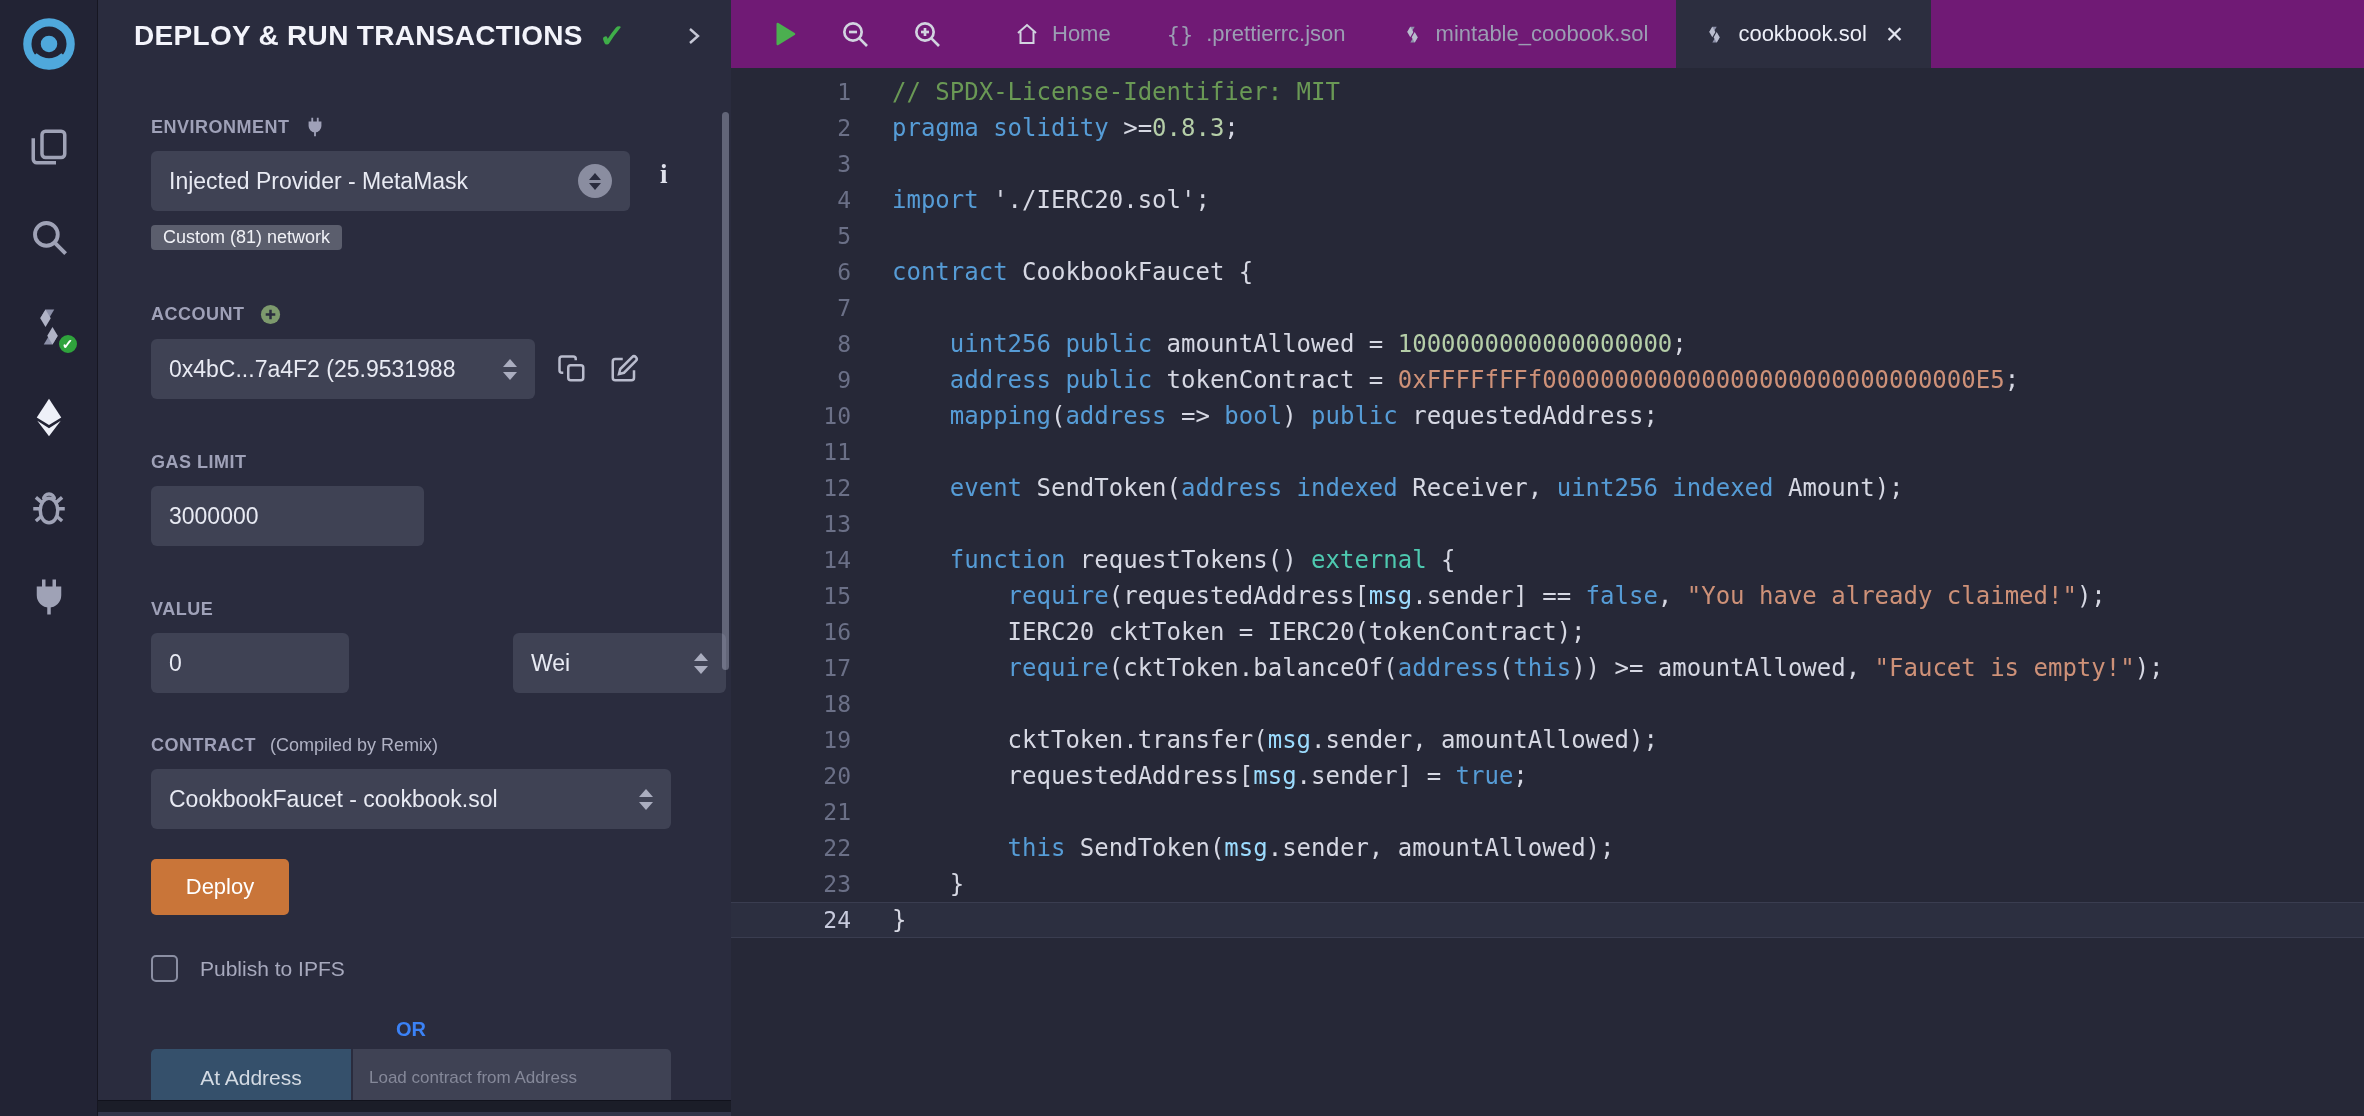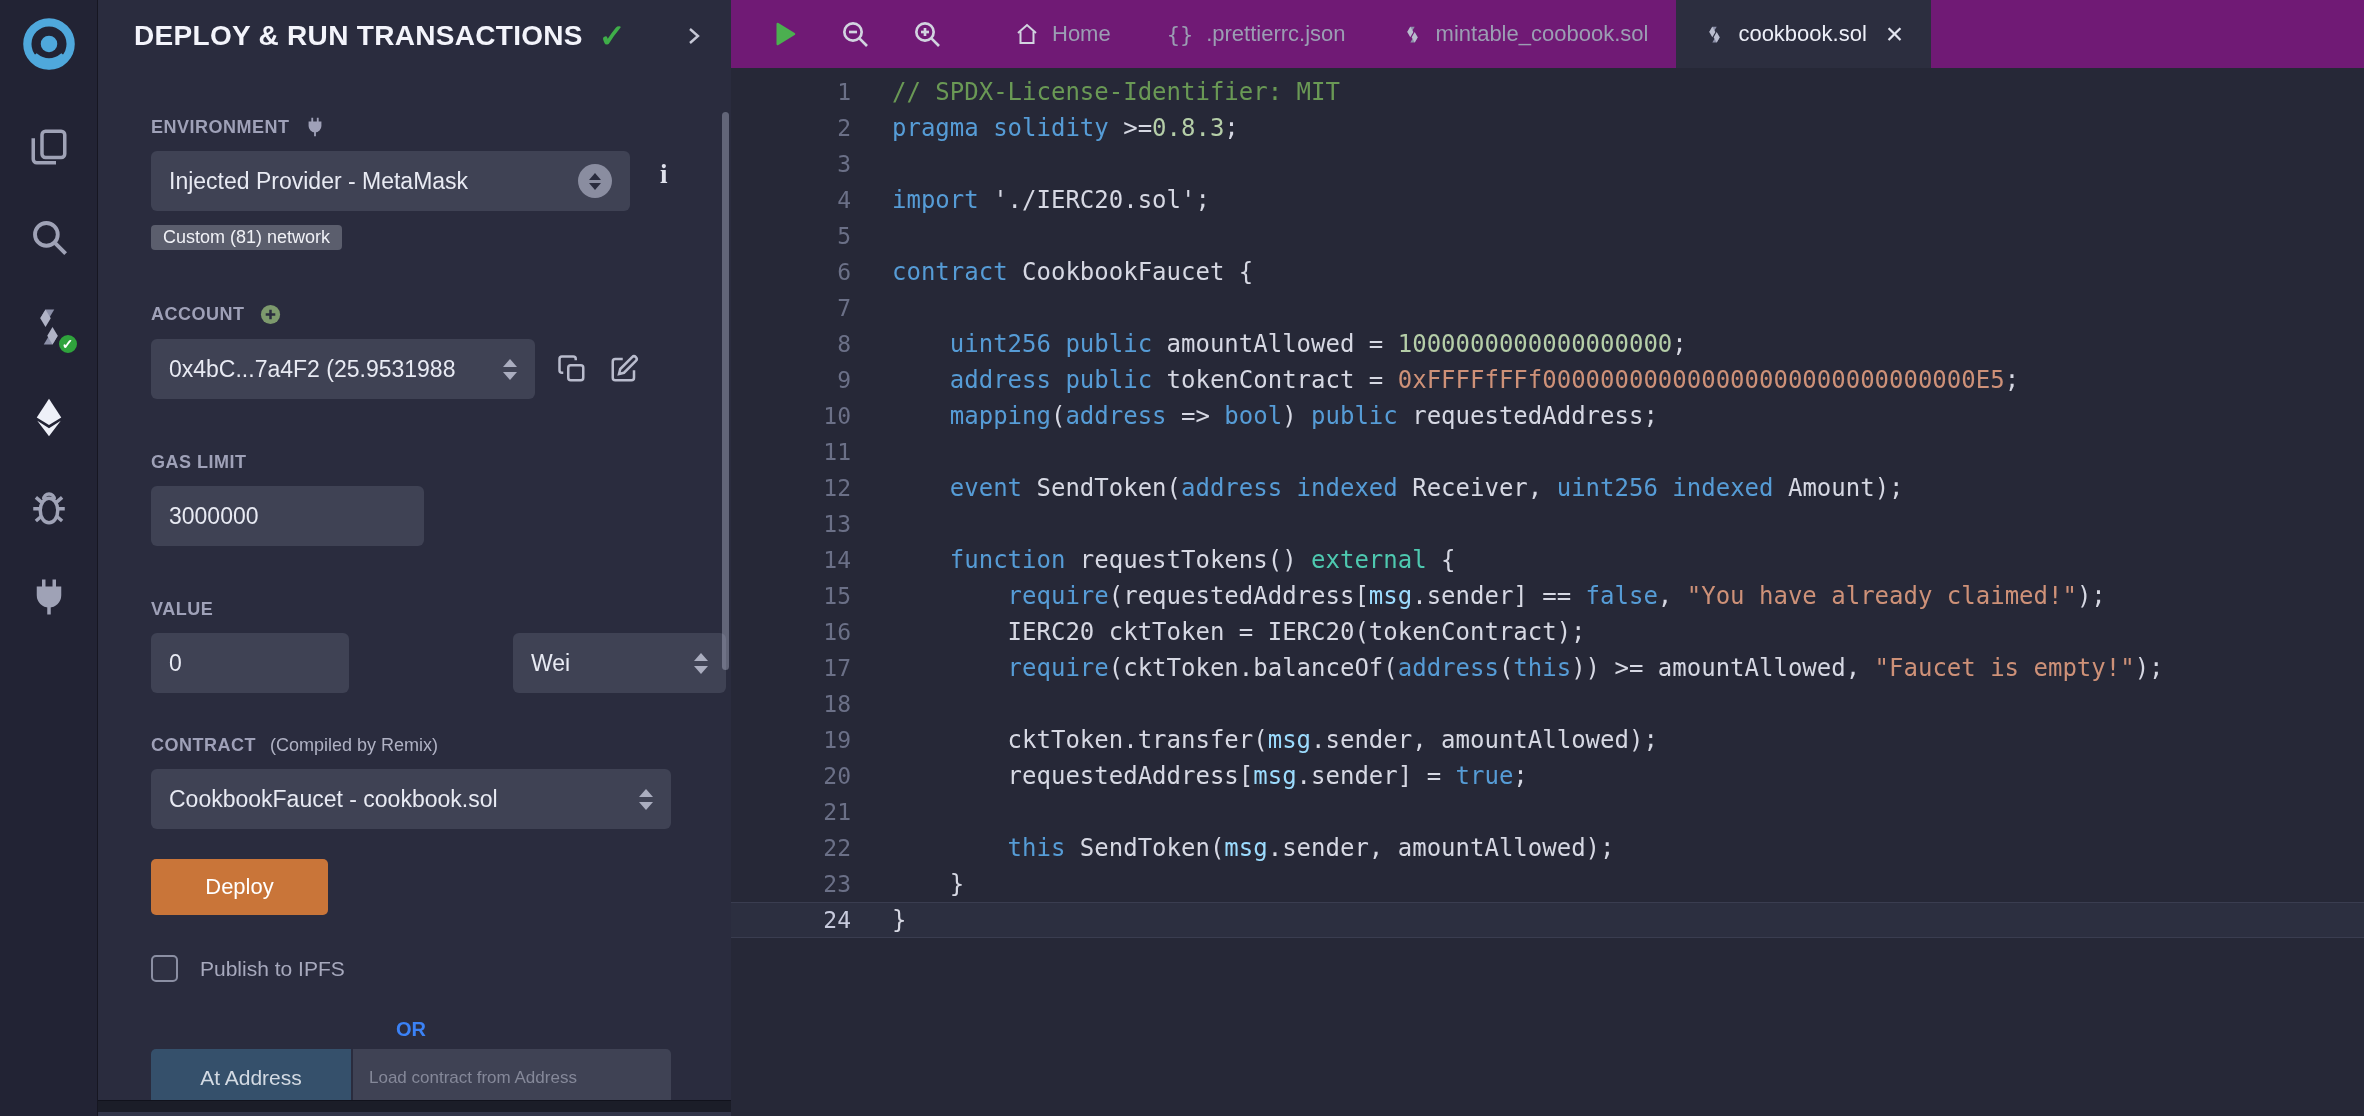--- a/index.html
+++ b/index.html
@@ -30,21 +30,21 @@
   .stepper .up{border-bottom:8px solid #aaadbf}
   .stepper .dn{border-top:8px solid #aaadbf}
   .env-row,.account-row{display:flex;align-items:center}
   .env-circle{width:34px;height:34px;border-radius:50%;background:#8a8da0;display:flex;flex-direction:column;align-items:center;justify-content:center;gap:3px;margin-left:12px;cursor:pointer}
   .env-circle i{display:block;width:0;height:0;border-left:6px solid transparent;border-right:6px solid transparent}
   .env-circle .up{border-bottom:7px solid #2a2c3e}
   .env-circle .dn{border-top:7px solid #2a2c3e}
   .info-i{margin-left:30px;font-size:27px;color:#dfe1ec;font-weight:bold;font-family:"Liberation Serif",serif;cursor:pointer}
   .badge{display:inline-block;margin-top:14px;background:#5b5e6d;color:#f0f1f6;font-size:18px;padding:2px 12px;border-radius:4px}
   .mini-btn{margin-left:22px;cursor:pointer;display:flex}
-  .deploy-btn{margin-top:30px;width:177px;height:56px;background:#C97539;color:#ffffff;font-size:22px;border:none;border-radius:5px;display:flex;align-items:center;justify-content:center;cursor:pointer}
+  .deploy-btn{margin-top:30px;width:138px;height:56px;background:#C97539;color:#ffffff;font-size:22px;border:none;border-radius:5px;display:flex;align-items:center;justify-content:center;cursor:pointer}
   .publish-row{display:flex;align-items:center;gap:22px;margin-top:40px;cursor:pointer}
   .checkbox{width:27px;height:27px;border:2px solid #8b8fa3;border-radius:5px;background:#2f3143}
   .publish-label{font-size:21px;color:#a7a9bd}
   .or-row{margin-top:36px;width:520px;text-align:center;font-size:20px;color:#3b82f6;font-weight:bold}
   .ataddr-row{display:flex;margin-top:8px}
   .at-btn{width:200px;height:58px;background:#35506B;color:#d3dae3;font-size:21px;border:none;border-radius:5px 0 0 5px;display:flex;align-items:center;justify-content:center;cursor:pointer}
   .at-input{width:318px;height:58px;background:#3f4254;border:none;border-radius:0 5px 5px 0;color:#e8eaf3;font-size:17px;padding:0 16px;margin-left:2px;outline:none;font-family:"Liberation Sans",sans-serif}
   .at-input::placeholder{color:#858899}
   .panel-scroll{position:absolute;top:112px;right:2px;width:7px;height:558px;background:rgba(190,195,215,.38);border-radius:4px;cursor:pointer}
   .panel-footer{position:absolute;left:0;bottom:0;width:100%;height:16px;background:#1b1d28;border-top:1px solid #11121c;box-shadow:inset 0 -4px 0 #323549}

